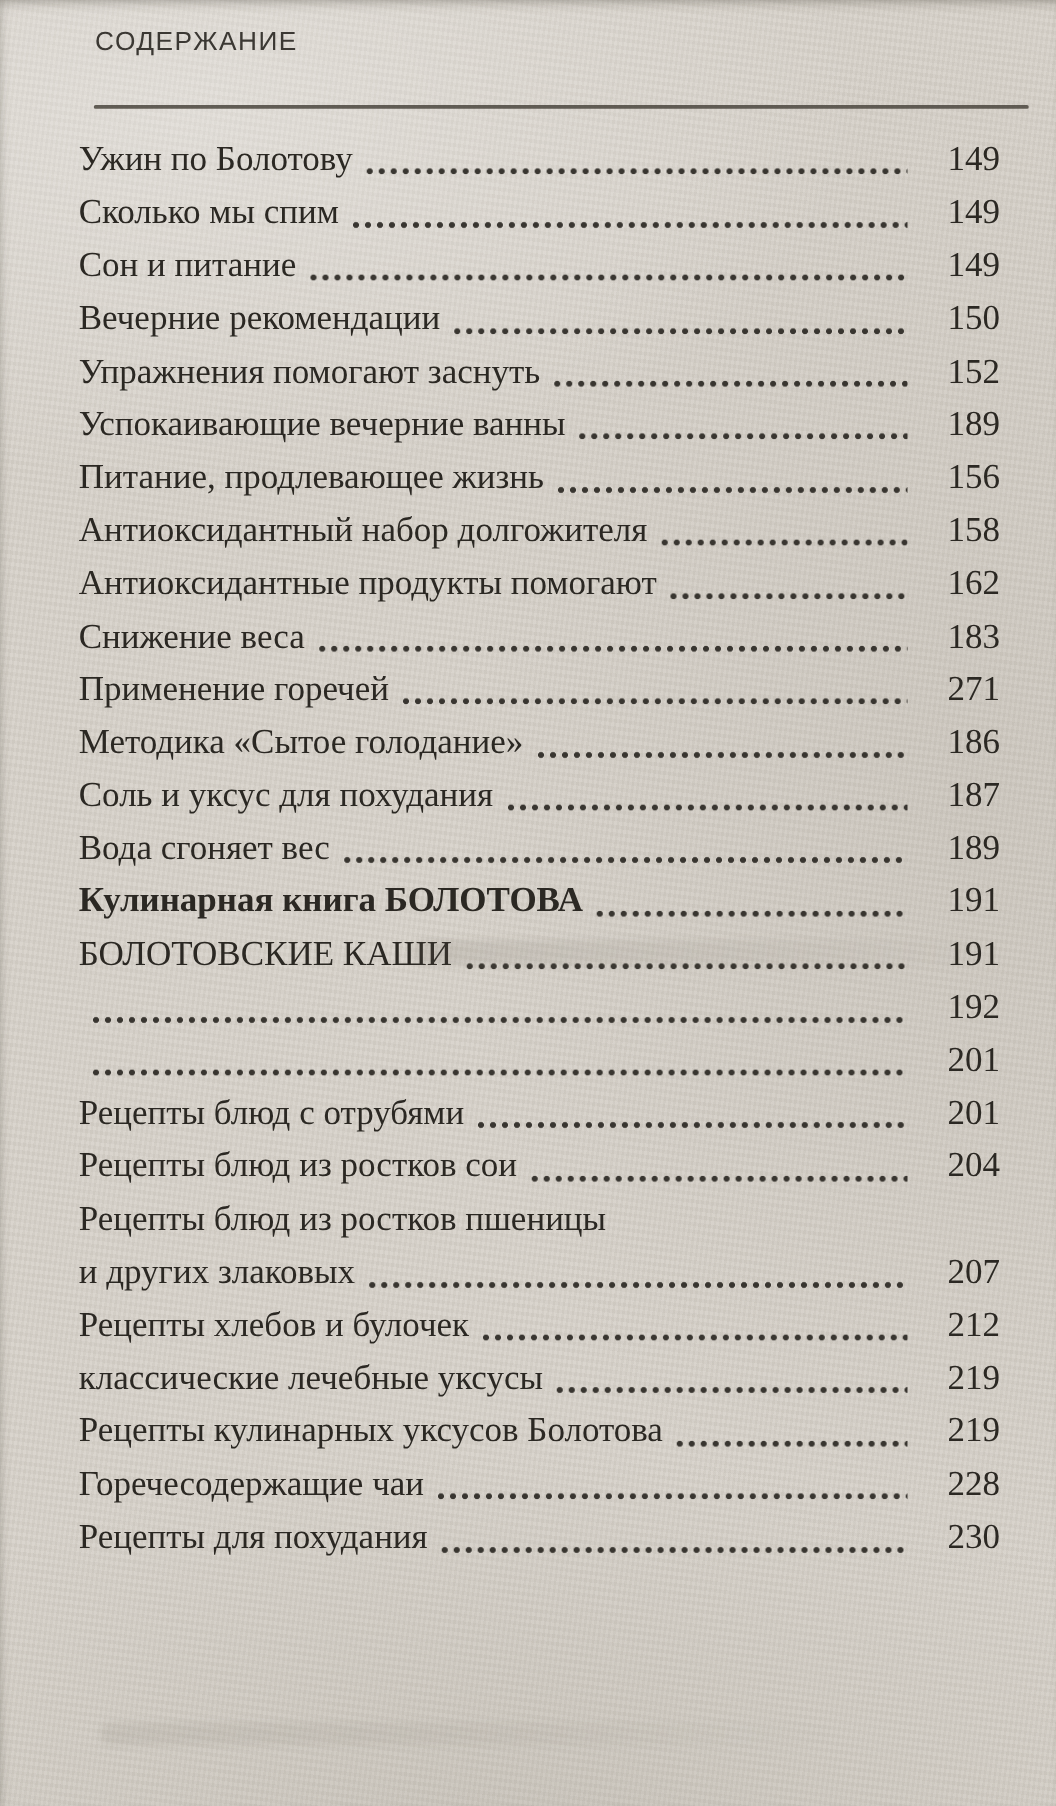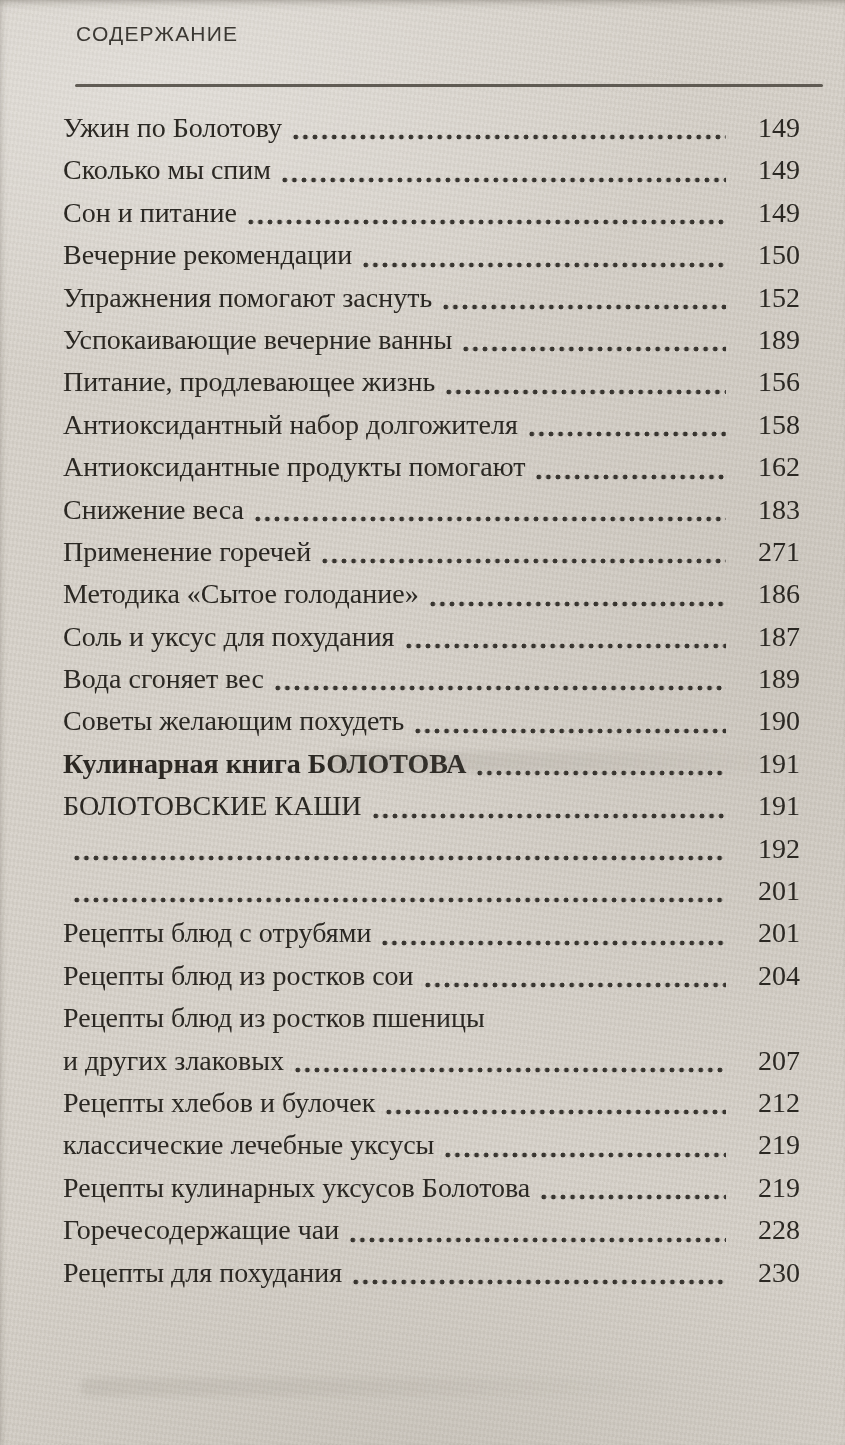--- a/index.html
+++ b/index.html
@@ -161,25 +161,20 @@
     <span class="dots"></span>
     <span class="num">187</span>
   </div>
 
   <div class="row style-normal">
     <span class="title">Вода сгоняет вес</span>
     <span class="dots"></span>
     <span class="num">189</span>
   </div>
 
-  <div class="row style-normal">
-    <span class="title">Советы желающим похудеть</span>
-    <span class="dots"></span>
-    <span class="num">190</span>
-  </div>
 
 
   <div class="row style-bold">
     <span class="title">Кулинарная книга БОЛОТОВА</span>
     <span class="dots"></span>
     <span class="num">191</span>
   </div>
 
   <div class="row style-caps">
     <span class="title">БОЛОТОВСКИЕ КАШИ</span>

